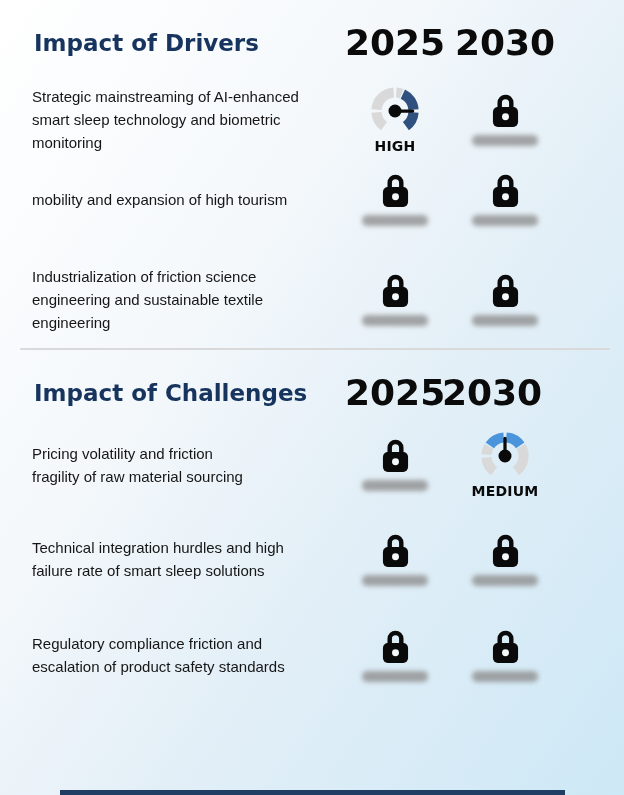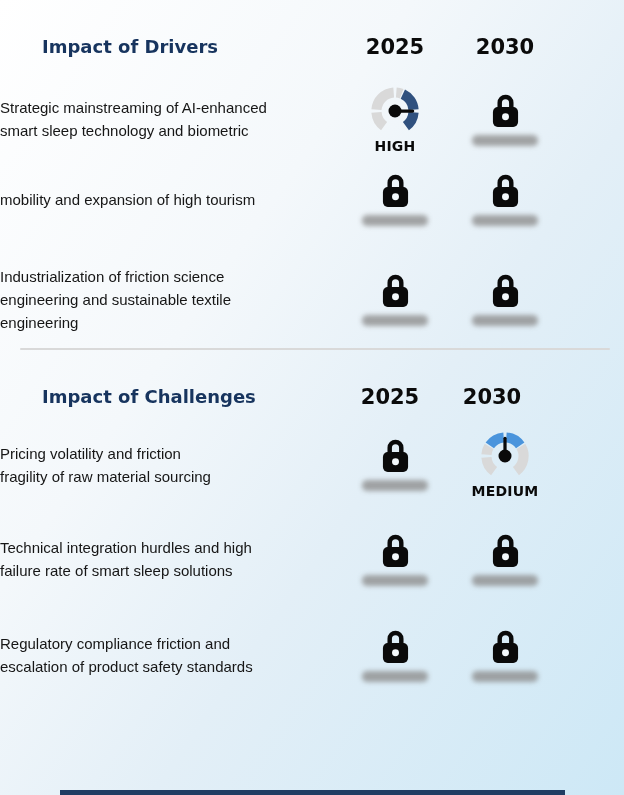--- a/index.html
+++ b/index.html
@@ -11,35 +11,35 @@
     background:linear-gradient(125deg,#ffffff 0%,#f4f8fb 35%,#e3eff7 60%,#cde8f6 100%);
   }
   .hdr{
     position:absolute;left:0;width:624px;
     display:grid;align-items:center;
   }
   .hdr-1{top:22px;grid-template-columns:340px 110px 110px;}
   .hdr-2{top:372px;grid-template-columns:345px 90px 114px;}
   .sec-title{
     font-family:"DejaVu Sans",sans-serif;
-    font-weight:bold;font-size:18px;line-height:34px;
-    color:#17345e;padding-left:34px;margin:8px;white-space:nowrap;
+    font-weight:bold;font-size:23px;line-height:34px;
+    color:#17345e;padding-left:34px;margin:0;white-space:nowrap;
   }
   .year{
     font-family:"DejaVu Sans",sans-serif;
-    font-weight:bold;font-size:21px;color:#0b0b0b;
+    font-weight:bold;font-size:36px;color:#0b0b0b;
     text-align:center;white-space:nowrap;
   }
   .row{
     position:absolute;left:0;width:624px;
     display:grid;grid-template-columns:340px 110px 110px;
     align-items:center;
   }
   .row-text{
-    padding-right:8px;
+    padding-left:32px;padding-right:8px;
     font-size:15px;line-height:23px;color:#161616;
   }
   .cell{display:flex;flex-direction:column;align-items:center;justify-content:center;}
   .gauge{display:flex;flex-direction:column;align-items:center;}
   .gauge-label{
     font-family:"DejaVu Sans",sans-serif;
     font-weight:bold;font-size:14px;color:#0a0a0a;
     margin-top:1px;letter-spacing:.2px;text-align:center;
   }
   .locked{display:flex;flex-direction:column;align-items:center;}
@@ -65,20 +65,21 @@
   <div class="hdr hdr-1">
     <h1 class="sec-title">Impact of Drivers</h1>
     <div class="year">2025</div>
     <div class="year">2030</div>
   </div>
 
   <div class="row" style="top:84px;height:70px;">
     <div class="row-text">
       <div>Strategic mainstreaming of AI-enhanced</div>
       <div>smart sleep technology and biometric</div>
+      <div>monitoring</div>
     </div>
     <div class="cell">
       <div class="gauge">
         <svg width="52" height="52" viewBox="0 0 56 56">
           <path d="M16.24 44.18 A20 20 0 0 1 8.05 29.40" stroke="#d9d9d9" stroke-width="11" fill="none"></path>
           <path d="M8.05 26.60 A20 20 0 0 1 26.60 8.05" stroke="#d9d9d9" stroke-width="11" fill="none"></path>
           <path d="M29.40 8.05 A20 20 0 0 1 35.16 9.33" stroke="#d9d9d9" stroke-width="11" fill="none"></path>
           <path d="M36.45 9.87 A20 20 0 0 1 47.95 26.60" stroke="#30517f" stroke-width="11" fill="none"></path>
           <path d="M47.95 29.40 A20 20 0 0 1 39.76 44.18" stroke="#30517f" stroke-width="11" fill="none"></path>
           <line x1="28" y1="28" x2="47" y2="28" stroke="#0a0a0a" stroke-width="3.5" stroke-linecap="round"></line>

